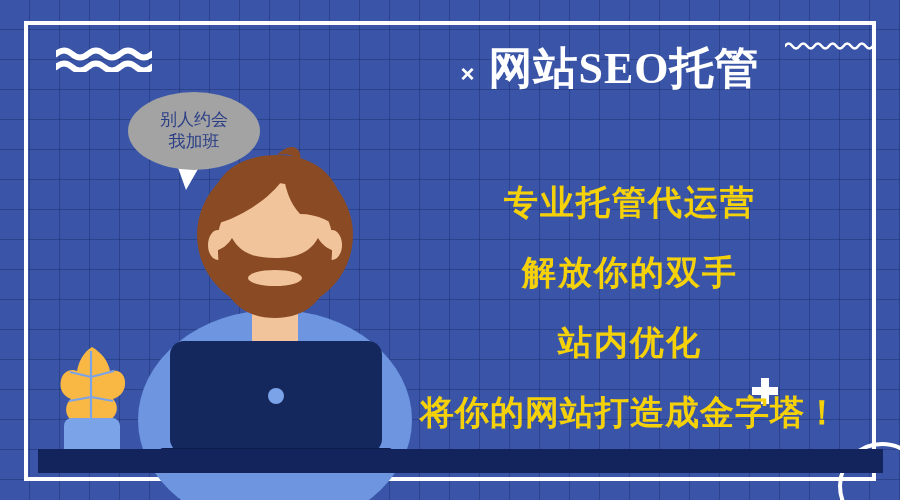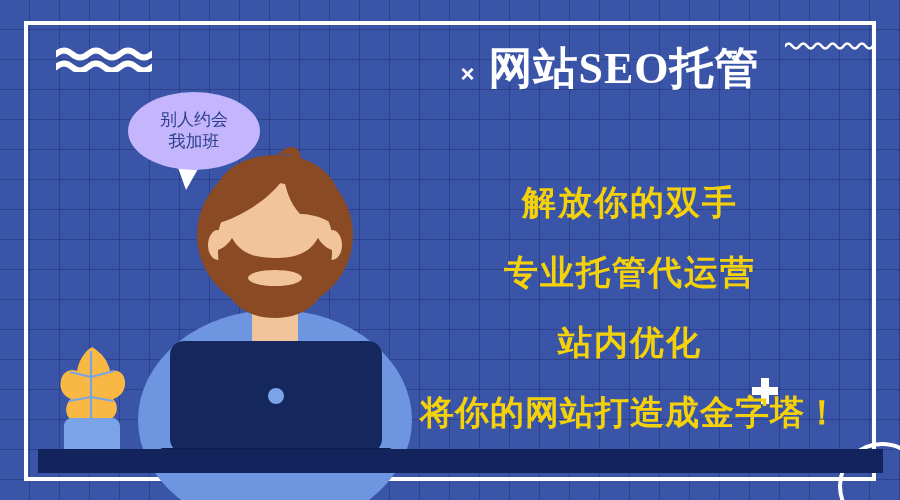--- a/index.html
+++ b/index.html
@@ -142,21 +142,21 @@
     font-size: 34px;
     letter-spacing: 1px;
   }
   
   .bubble {
     position: absolute;
     left: 128px;
     top: 92px;
     width: 132px;
     height: 78px;
-    background: #c4b5fd;
+    background: #a3a3a3;
     border-radius: 50%;
     display: flex;
     flex-direction: column;
     align-items: center;
     justify-content: center;
     z-index: 6;
   }
   .bubble-line {
     color: #2b3f86;
     font-size: 17px;
@@ -278,19 +278,19 @@
   </div>
 
   <div class="title-wrap">
     <div class="title-row">
       <span class="title-x">×</span>
       <span class="main-title">网站SEO托管</span>
     </div>
   </div>
 
   <div class="slogans">
+    <div class="slogan">专业托管代运营</div>
     <div class="slogan">解放你的双手</div>
-    <div class="slogan">专业托管代运营</div>
     <div class="slogan">站内优化</div>
     <div class="slogan last">将你的网站打造成金字塔！</div>
   </div>
 
 </div>
 
 </body></html>

